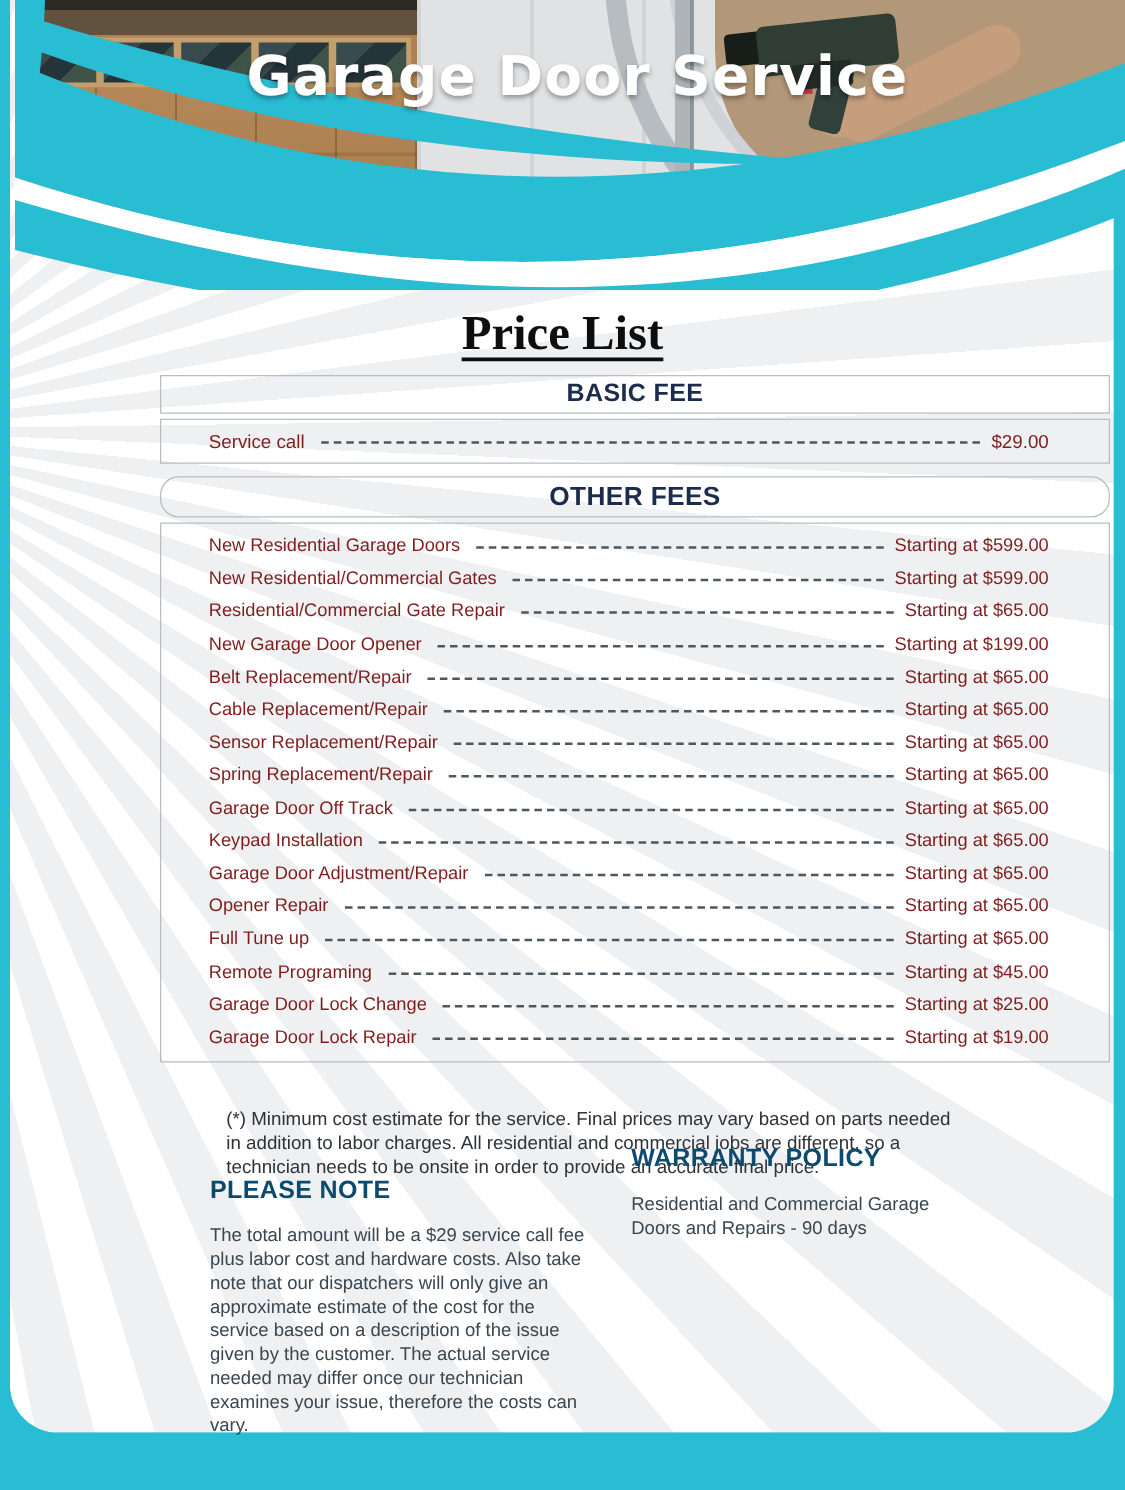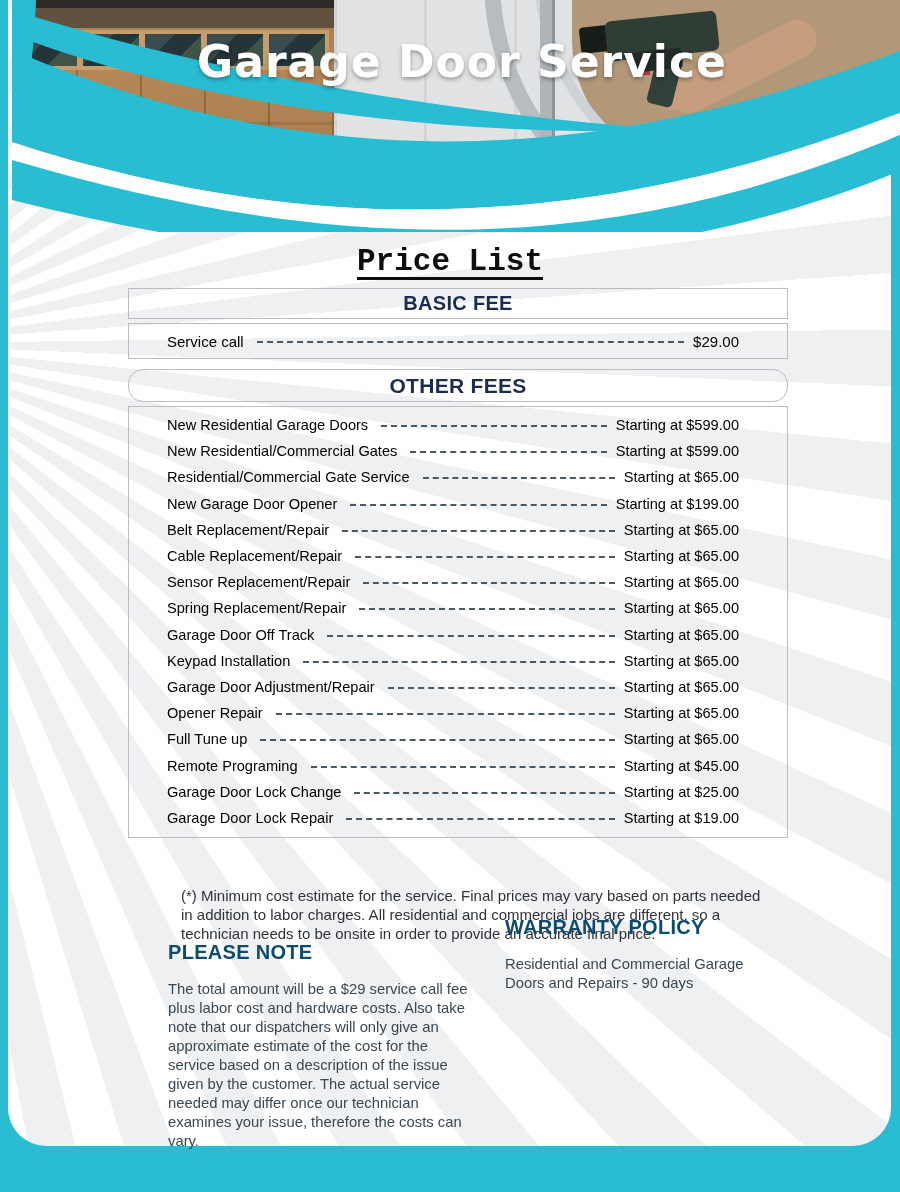--- a/index.html
+++ b/index.html
@@ -45,33 +45,33 @@
   .pr-arm{position:absolute;left:338px;top:84px;width:160px;height:38px;background:#c79e7d;border-radius:19px;transform:rotate(-27deg);transform-origin:left center;}
   svg.waves{position:absolute;inset:0;display:block;}
   .header-title{
     position:absolute;left:0;right:0;top:38px;margin:0;text-align:center;
     font-family:"DejaVu Sans", sans-serif;font-weight:700;font-size:44px;line-height:1.1;
     color:#ffffff;letter-spacing:1px;text-shadow:0 2px 4px rgba(0,0,0,.35);
   }
   
   .pl-title{
     position:absolute;left:0;right:0;top:244px;margin:0;text-align:center;z-index:1;
-    font-family:Liberation Mono, monospace;font-weight:700;font-size:31px;color:#0e0e0e;
+    font-family:Liberation Serif, serif;font-weight:700;font-size:39px;color:#0e0e0e;
     text-decoration:underline;text-decoration-thickness:3px;text-underline-offset:7px;
   }
-  .table{position:absolute;left:128px;top:288px;width:660px;z-index:1;}
+  .table{position:absolute;left:128px;top:300px;width:760px;z-index:1;}
   .tbox{border:1px solid #b9bdbf;box-sizing:border-box;}
   .thead{height:31px;display:flex;align-items:center;justify-content:center;margin-bottom:4px;
     color:#1C2C4E;font-weight:700;font-size:20px;letter-spacing:.3px;}
   .rows-basic{margin-bottom:10px;}
   .rows-basic .fee-row{height:34px;font-size:15px;}
   .thead-other{height:33px;font-size:21px;border-radius:15px;}
   .rows-other{padding:5px 0 6px 0;}
   .fee-row{display:flex;align-items:center;height:26.2px;padding:0 48px 0 38px;
-    color:#000000;font-size:14.6px;white-space:nowrap;}
+    color:#7f1d1d;font-size:14.6px;white-space:nowrap;}
   .fee-leader{flex:1;border-bottom:2px dashed #4b5761;margin:0 9px 0 13px;position:relative;top:1px;min-width:20px;}
   .fee-price{white-space:nowrap;}
   
   .footnote{position:absolute;left:181px;top:871px;width:586px;z-index:1;
     color:#2e3338;font-size:15px;line-height:1.28;}
   .col-heading{margin:0 0 10px 0;color:#0c4a6e;font-weight:700;font-size:20px;letter-spacing:.3px;}
   .col-body{color:#3a4750;font-size:14.8px;line-height:1.28;margin-top:16px;}
   .note-col{position:absolute;left:168px;top:941px;width:306px;z-index:1;}
   .warranty-col{position:absolute;left:505px;top:916px;width:252px;z-index:1;}
 </style>
@@ -141,21 +141,21 @@
         <span class="fee-label">New Residential Garage Doors</span>
         <span class="fee-leader"></span>
         <span class="fee-price">Starting at $599.00</span>
       </div>
       <div class="fee-row">
         <span class="fee-label">New Residential/Commercial Gates</span>
         <span class="fee-leader"></span>
         <span class="fee-price">Starting at $599.00</span>
       </div>
       <div class="fee-row">
-        <span class="fee-label">Residential/Commercial Gate Service</span>
+        <span class="fee-label">Residential/Commercial Gate Repair</span>
         <span class="fee-leader"></span>
         <span class="fee-price">Starting at $65.00</span>
       </div>
       <div class="fee-row">
         <span class="fee-label">New Garage Door Opener</span>
         <span class="fee-leader"></span>
         <span class="fee-price">Starting at $199.00</span>
       </div>
       <div class="fee-row">
         <span class="fee-label">Belt Replacement/Repair</span>

